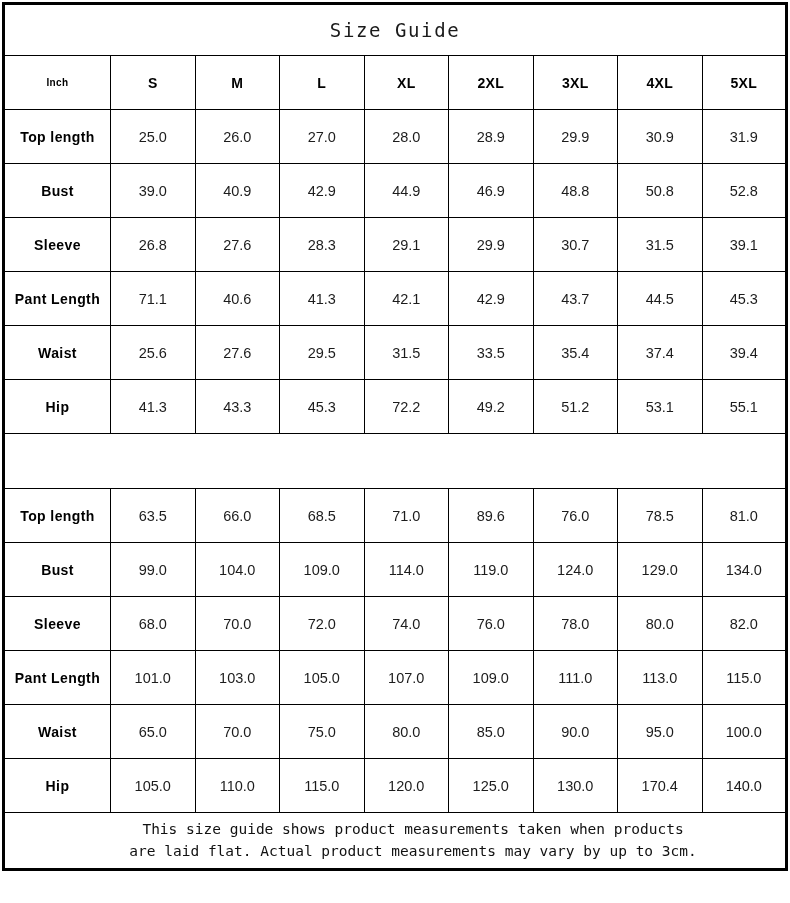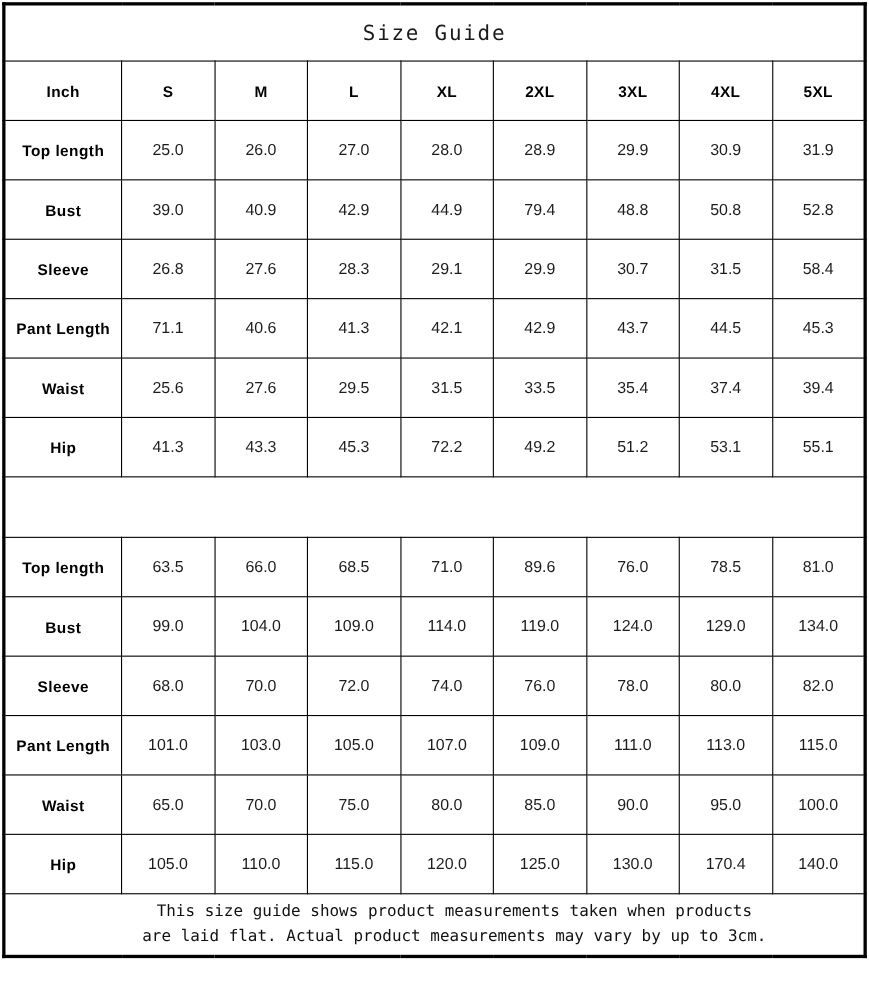--- a/index.html
+++ b/index.html
@@ -54,21 +54,21 @@
   }
 
   
   .hdr-cell {
     height: 53px;
     font-size: 14px;
     font-weight: bold;
     letter-spacing: 0.3px;
   }
   .hdr-cell.unit {
-    font-size: 14px;
+    font-size: 10px;
     letter-spacing: 0.4px;
   }
 
   
   .row-label {
     height: 53px;
     font-size: 14px;
     font-weight: bold;
     letter-spacing: 0.4px;
   }
@@ -143,35 +143,35 @@
           <td class="val-cell">29.9</td>
           <td class="val-cell">30.9</td>
           <td class="val-cell">31.9</td>
         </tr>
         <tr>
           <td class="row-label">Bust</td>
           <td class="val-cell">39.0</td>
           <td class="val-cell">40.9</td>
           <td class="val-cell">42.9</td>
           <td class="val-cell">44.9</td>
-          <td class="val-cell">79.4</td>
+          <td class="val-cell">46.9</td>
           <td class="val-cell">48.8</td>
           <td class="val-cell">50.8</td>
           <td class="val-cell">52.8</td>
         </tr>
         <tr>
           <td class="row-label">Sleeve</td>
           <td class="val-cell">26.8</td>
           <td class="val-cell">27.6</td>
           <td class="val-cell">28.3</td>
           <td class="val-cell">29.1</td>
           <td class="val-cell">29.9</td>
           <td class="val-cell">30.7</td>
           <td class="val-cell">31.5</td>
-          <td class="val-cell">58.4</td>
+          <td class="val-cell">39.1</td>
         </tr>
         <tr>
           <td class="row-label">Pant Length</td>
           <td class="val-cell">71.1</td>
           <td class="val-cell">40.6</td>
           <td class="val-cell">41.3</td>
           <td class="val-cell">42.1</td>
           <td class="val-cell">42.9</td>
           <td class="val-cell">43.7</td>
           <td class="val-cell">44.5</td>

